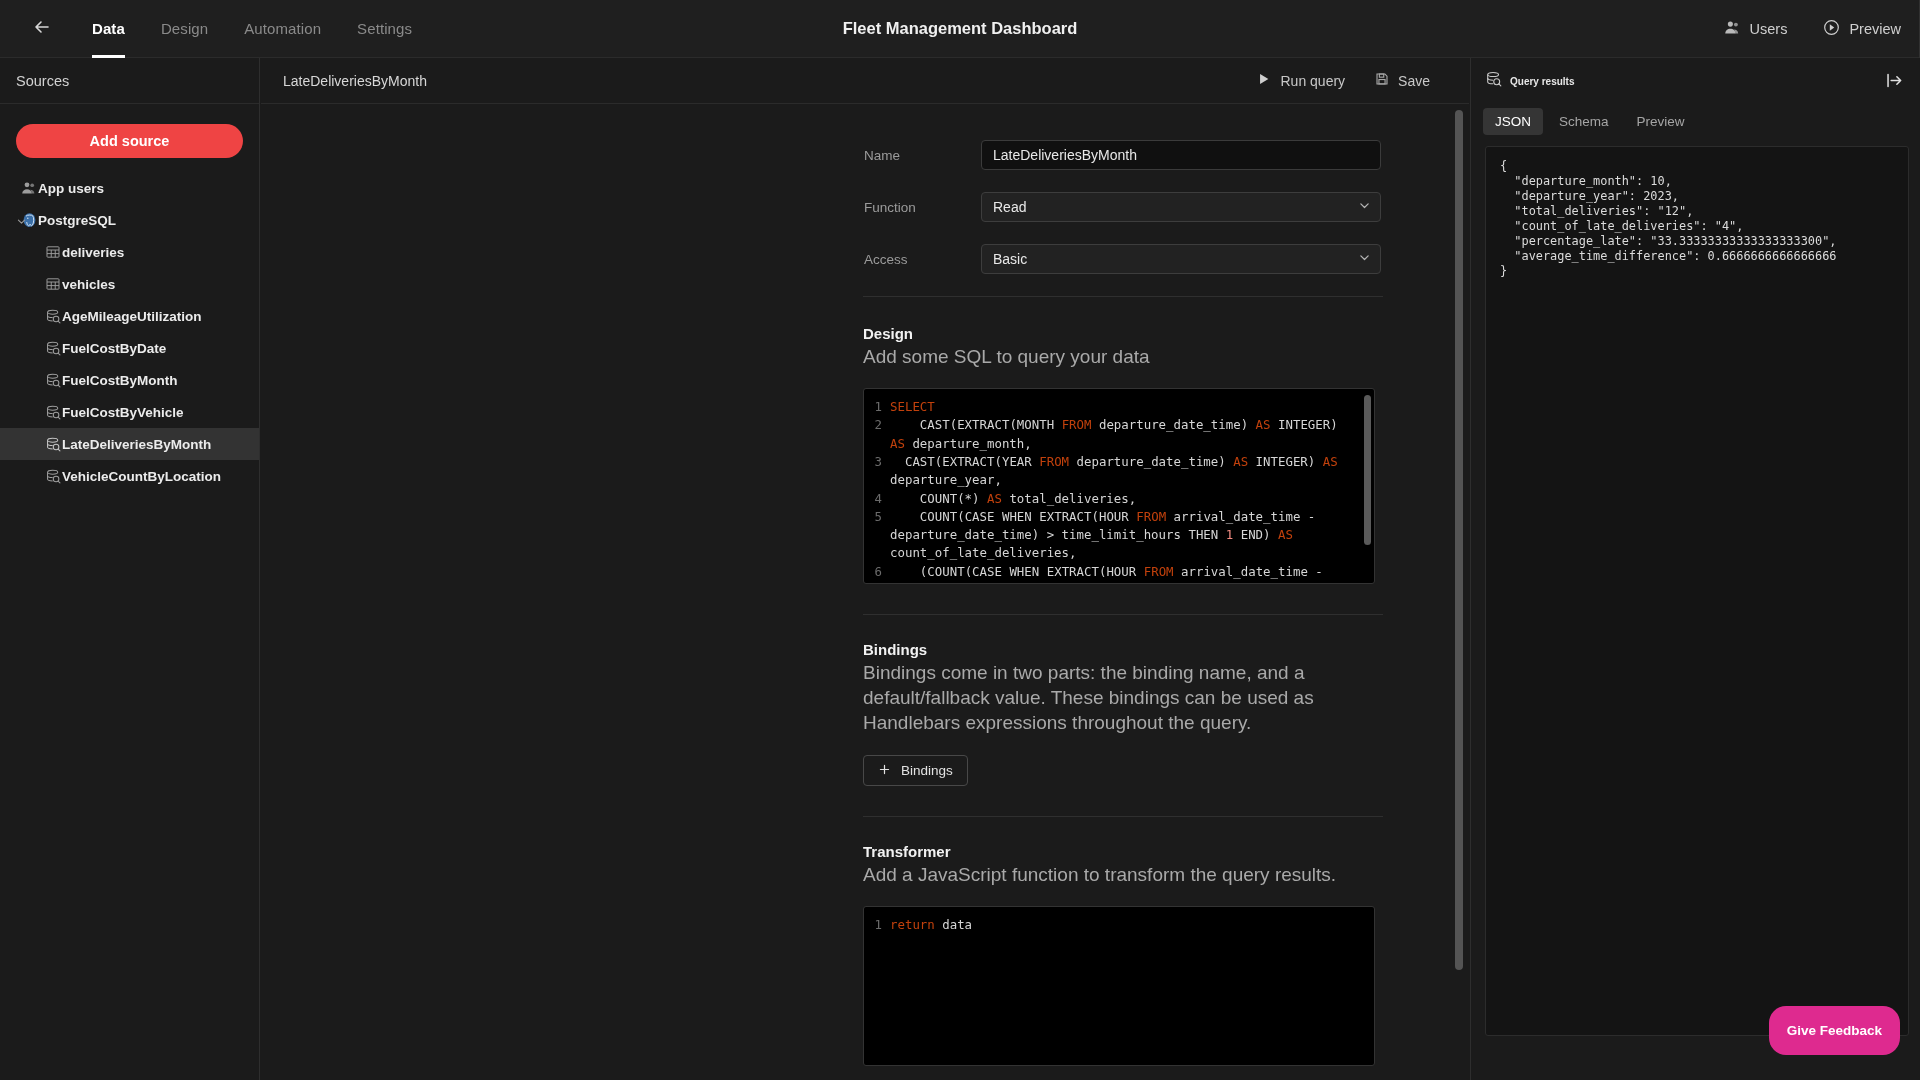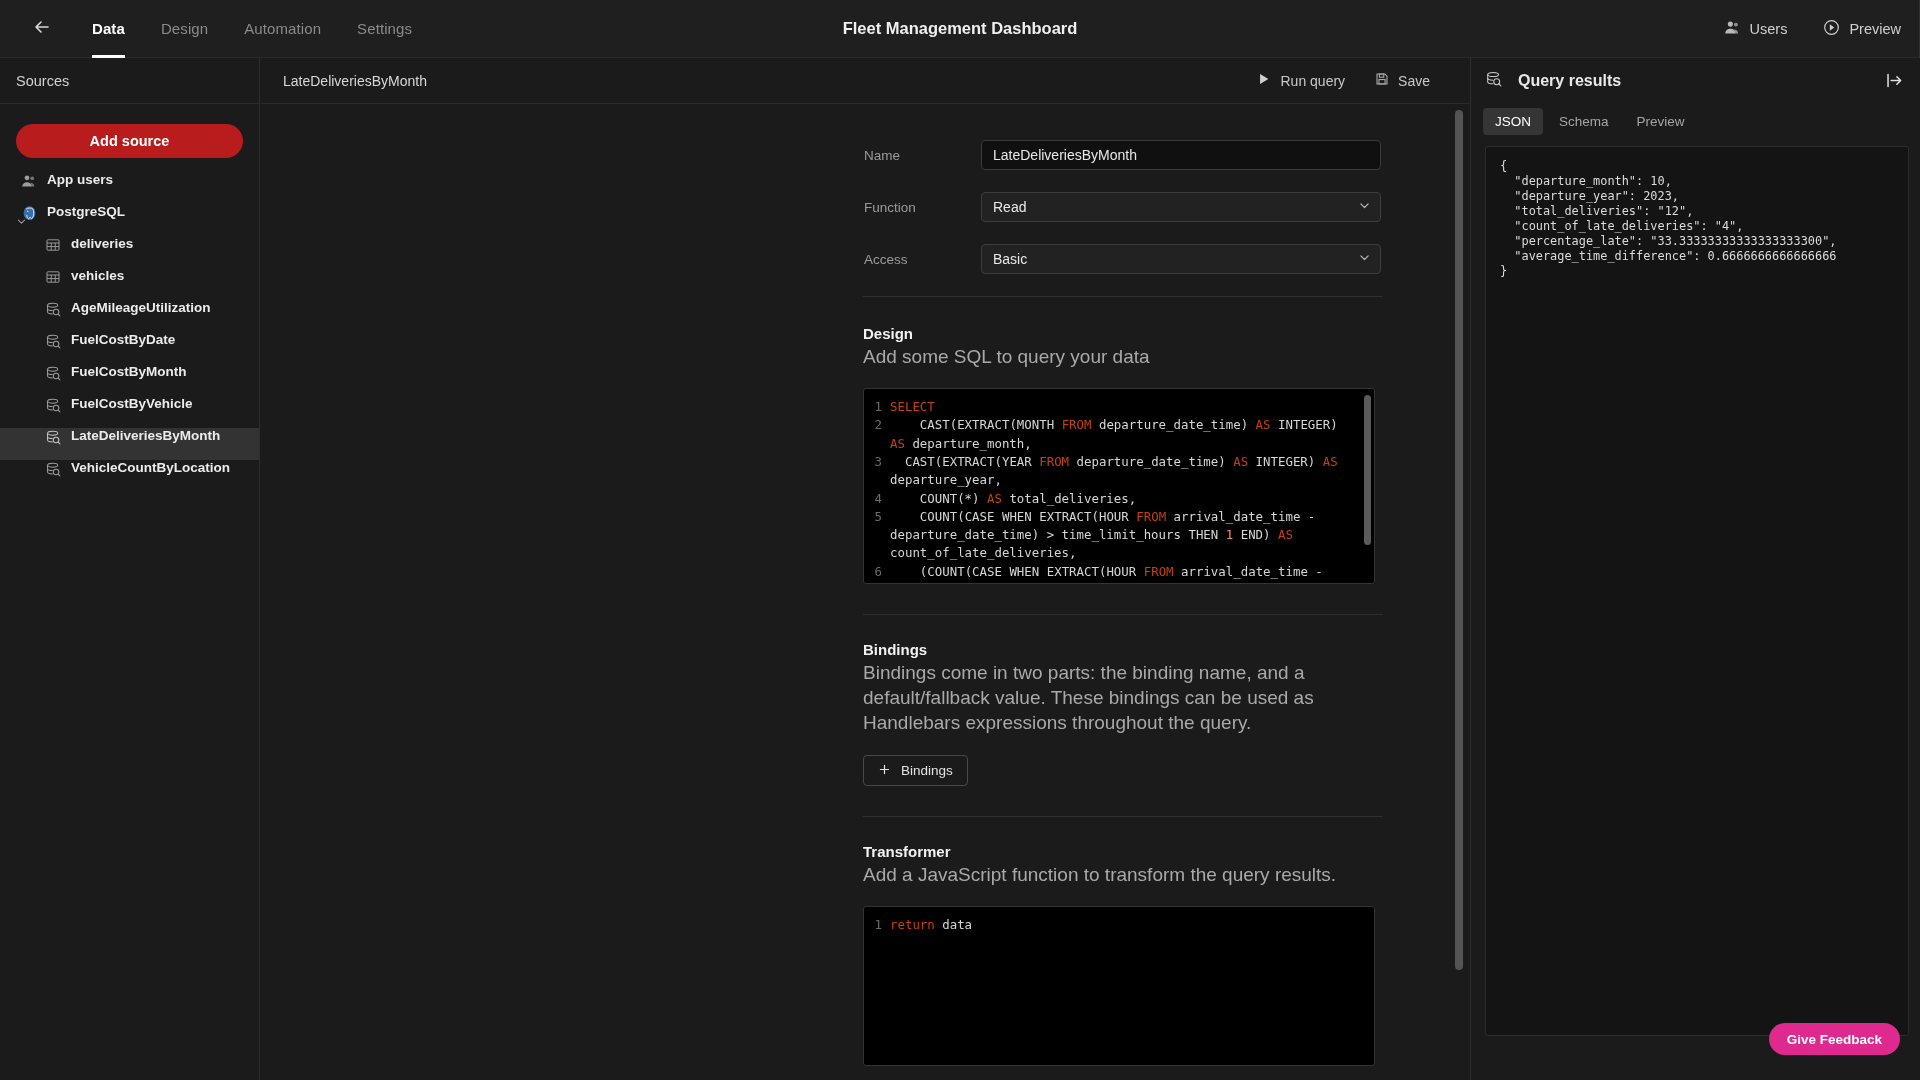--- a/index.html
+++ b/index.html
@@ -53,27 +53,27 @@
     position: absolute; top: 58px; left: 0; width: 260px; height: 1022px;
     background: #1b1b1b;
     border-right: 1px solid #2e2e2e;
   }
   #sources-head {
     height: 46px; display: flex; align-items: center; padding-left: 16px;
     font-size: 14.5px; color: #d2d2d2; border-bottom: 1px solid #2b2b2b;
   }
   #add-source {
     margin: 20px 16px 6px 16px; height: 34px; border-radius: 17px;
-    background: #b91c1c; color: #fff; font-size: 14.5px; font-weight: bold;
+    background: #ef4444; color: #fff; font-size: 14.5px; font-weight: bold;
     display: flex; align-items: center; justify-content: center; cursor: pointer;
     border: none; width: calc(100% - 32px);
   }
   .src-list { margin-top: 14px; }
   .src-row {
-    height: 32px; display: flex; align-items: flex-start; gap: 9px;
+    height: 32px; display: flex; align-items: center; 
     font-size: 13.5px; font-weight: bold; color: #ececec; cursor: pointer;
     padding-left: 20px; position: relative;
   }
   .src-row.child { padding-left: 44px; }
   .src-row.selected { background: #333333; }
   .caret { position: absolute; left: 16px; top: 11px; }
   .ic { width: 18px; height: 18px; flex: 0 0 18px; display: flex; align-items: center; justify-content: center; }
 
   
   #main {
@@ -137,36 +137,36 @@
     position: absolute; right: 6px; top: 52px; width: 8px; height: 860px;
     background: #545454; border-radius: 4px;
   }
 
   
   #right {
     position: absolute; top: 58px; left: 1470px; width: 450px; height: 1022px;
     background: #1b1b1b; border-left: 1px solid #2e2e2e;
   }
   #right-head { height: 46px; display: flex; align-items: center; padding-left: 14px; position: relative; }
-  #right-title { font-size: 16px; font-weight: bold; color: #e8e8e8; margin-left: 15px; }
+  #right-title { font-size: 10px; font-weight: bold; color: #e8e8e8; margin-left: 7px; }
   #collapse-btn { position: absolute; right: 16px; top: 13px; cursor: pointer; }
   #right-tabs { display: flex; gap: 4px; padding: 4px 12px 0 12px; }
   .rtab { font-size: 13.5px; color: #a5a5a5; padding: 6px 12px; border-radius: 4px; cursor: pointer; }
   .rtab.active { background: #353535; color: #ffffff; }
   #json-panel {
     position: absolute; top: 88px; left: 14px; width: 424px; height: 890px;
     background: #141414; border: 1px solid #2c2c2c; border-radius: 3px;
     padding: 12px 14px; overflow: hidden;
     font-family: "DejaVu Sans Mono", monospace; font-size: 11.9px; line-height: 15px;
     color: #dcdcdc; white-space: pre;
   }
   #feedback-btn {
     position: absolute; right: 20px; bottom: 25px;
     background: #de2a8f; color: #ffffff; font-size: 13.5px; font-weight: bold;
-    border: none; border-radius: 17px; height: 32px; padding: 0 18px; cursor: pointer;
+    border: none; border-radius: 17px; height: 49px; padding: 0 18px; cursor: pointer;
     font-family: "Liberation Sans", sans-serif;
   }
 </style>
 </head>
 <body>
 
 <div id="topbar">
   <div id="back-btn">
     <span>
       <svg width="20" height="20" viewBox="0 0 20 20" fill="none" stroke-width="1.6" stroke-linecap="round" stroke-linejoin="round">

